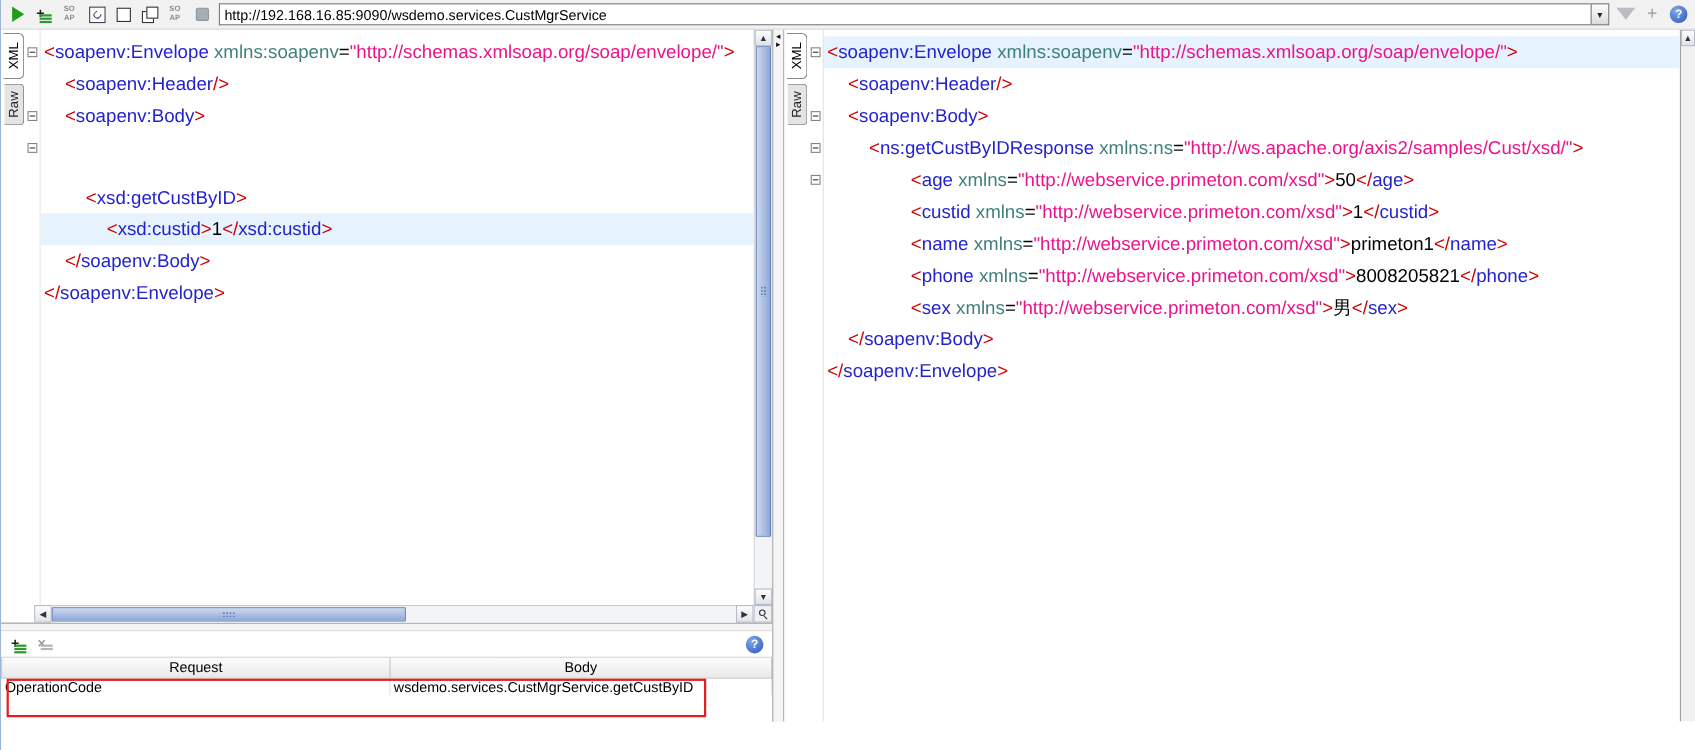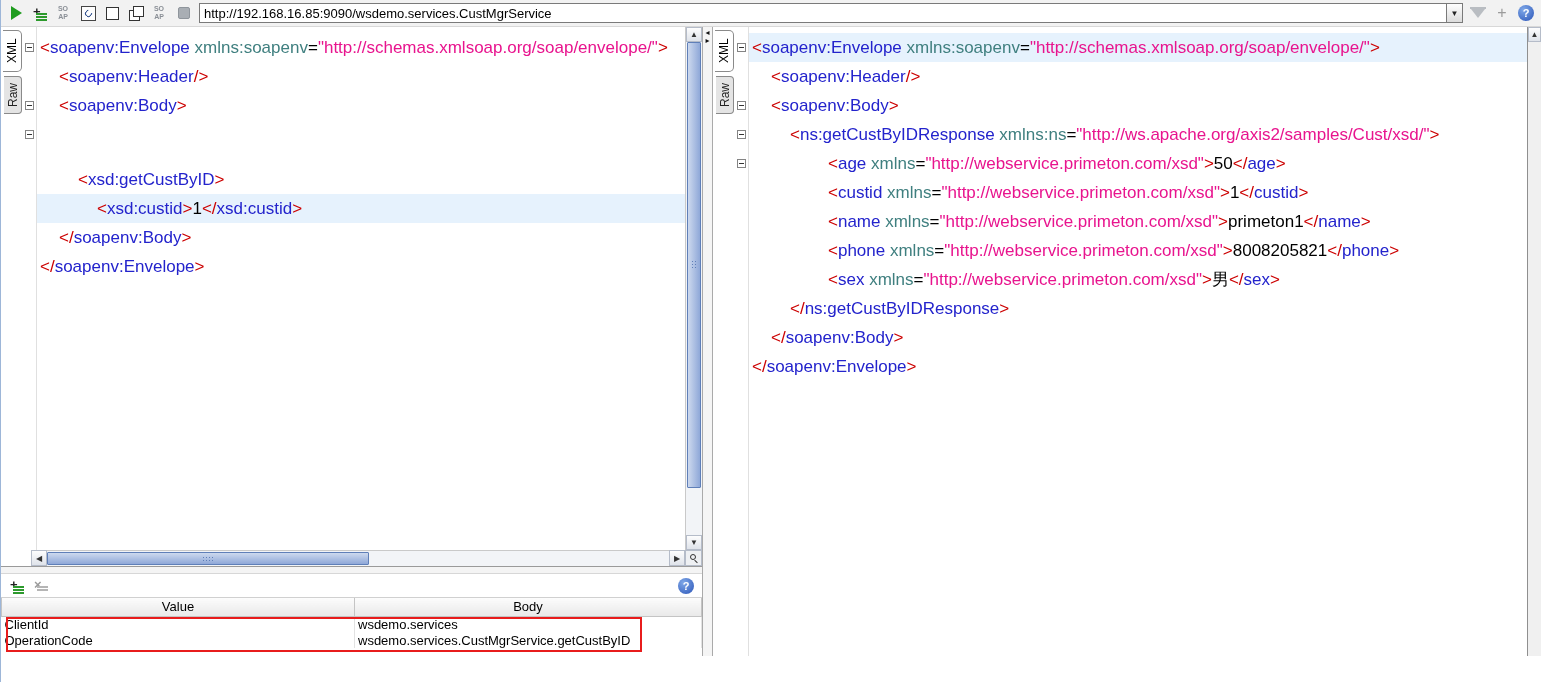--- a/index.html
+++ b/index.html
@@ -234,29 +234,25 @@
           <div class="hp-spacer"></div>
           <div class="help-circ">?</div>
         </div>
         <table class="hp-table">
           <colgroup>
               <col style="width:353px">
               <col>
             </colgroup>
           <thead>
             <tr>
-              <th>Value</th>
+              <th>Request</th>
               <th>Body</th>
             </tr>
           </thead>
           <tbody id="hp-body">
-              <tr>
-                <td>ClientId</td>
-                <td>wsdemo.services</td>
-              </tr>
               <tr>
                 <td>OperationCode</td>
                 <td>wsdemo.services.CustMgrService.getCustByID</td>
               </tr>
             </tbody>
         </table>
         <div class="red-rect"></div>
       </div>
     </div>
 
@@ -281,21 +277,20 @@
       <div class="code" id="right-code">
           <div class="cline hl" style="padding-left: 3px; background: rgb(230, 242, 253);"><span class="tok" style="color: rgb(204, 0, 0);">&lt;</span><span class="tok" style="color: rgb(35, 35, 204);">soapenv:Envelope</span><span class="tok" style="color: rgb(63, 127, 127);"> xmlns:soapenv</span><span class="tok" style="color: rgb(0, 0, 0);">=</span><span class="tok" style="color: rgb(232, 20, 142);">"http://schemas.xmlsoap.org/soap/envelope/"</span><span class="tok" style="color: rgb(204, 0, 0);">&gt;</span></div>
           <div class="cline" style="padding-left: 22px;"><span class="tok" style="color: rgb(204, 0, 0);">&lt;</span><span class="tok" style="color: rgb(35, 35, 204);">soapenv:Header</span><span class="tok" style="color: rgb(204, 0, 0);">/&gt;</span></div>
           <div class="cline" style="padding-left: 22px;"><span class="tok" style="color: rgb(204, 0, 0);">&lt;</span><span class="tok" style="color: rgb(35, 35, 204);">soapenv:Body</span><span class="tok" style="color: rgb(204, 0, 0);">&gt;</span></div>
           <div class="cline" style="padding-left: 41px;"><span class="tok" style="color: rgb(204, 0, 0);">&lt;</span><span class="tok" style="color: rgb(35, 35, 204);">ns:getCustByIDResponse</span><span class="tok" style="color: rgb(63, 127, 127);"> xmlns:ns</span><span class="tok" style="color: rgb(0, 0, 0);">=</span><span class="tok" style="color: rgb(232, 20, 142);">"http://ws.apache.org/axis2/samples/Cust/xsd/"</span><span class="tok" style="color: rgb(204, 0, 0);">&gt;</span></div>
           <div class="cline" style="padding-left: 79px;"><span class="tok" style="color: rgb(204, 0, 0);">&lt;</span><span class="tok" style="color: rgb(35, 35, 204);">age</span><span class="tok" style="color: rgb(63, 127, 127);"> xmlns</span><span class="tok" style="color: rgb(0, 0, 0);">=</span><span class="tok" style="color: rgb(232, 20, 142);">"http://webservice.primeton.com/xsd"</span><span class="tok" style="color: rgb(204, 0, 0);">&gt;</span><span class="tok" style="color: rgb(0, 0, 0);">50</span><span class="tok" style="color: rgb(204, 0, 0);">&lt;/</span><span class="tok" style="color: rgb(35, 35, 204);">age</span><span class="tok" style="color: rgb(204, 0, 0);">&gt;</span></div>
           <div class="cline" style="padding-left: 79px;"><span class="tok" style="color: rgb(204, 0, 0);">&lt;</span><span class="tok" style="color: rgb(35, 35, 204);">custid</span><span class="tok" style="color: rgb(63, 127, 127);"> xmlns</span><span class="tok" style="color: rgb(0, 0, 0);">=</span><span class="tok" style="color: rgb(232, 20, 142);">"http://webservice.primeton.com/xsd"</span><span class="tok" style="color: rgb(204, 0, 0);">&gt;</span><span class="tok" style="color: rgb(0, 0, 0);">1</span><span class="tok" style="color: rgb(204, 0, 0);">&lt;/</span><span class="tok" style="color: rgb(35, 35, 204);">custid</span><span class="tok" style="color: rgb(204, 0, 0);">&gt;</span></div>
           <div class="cline" style="padding-left: 79px;"><span class="tok" style="color: rgb(204, 0, 0);">&lt;</span><span class="tok" style="color: rgb(35, 35, 204);">name</span><span class="tok" style="color: rgb(63, 127, 127);"> xmlns</span><span class="tok" style="color: rgb(0, 0, 0);">=</span><span class="tok" style="color: rgb(232, 20, 142);">"http://webservice.primeton.com/xsd"</span><span class="tok" style="color: rgb(204, 0, 0);">&gt;</span><span class="tok" style="color: rgb(0, 0, 0);">primeton1</span><span class="tok" style="color: rgb(204, 0, 0);">&lt;/</span><span class="tok" style="color: rgb(35, 35, 204);">name</span><span class="tok" style="color: rgb(204, 0, 0);">&gt;</span></div>
           <div class="cline" style="padding-left: 79px;"><span class="tok" style="color: rgb(204, 0, 0);">&lt;</span><span class="tok" style="color: rgb(35, 35, 204);">phone</span><span class="tok" style="color: rgb(63, 127, 127);"> xmlns</span><span class="tok" style="color: rgb(0, 0, 0);">=</span><span class="tok" style="color: rgb(232, 20, 142);">"http://webservice.primeton.com/xsd"</span><span class="tok" style="color: rgb(204, 0, 0);">&gt;</span><span class="tok" style="color: rgb(0, 0, 0);">8008205821</span><span class="tok" style="color: rgb(204, 0, 0);">&lt;/</span><span class="tok" style="color: rgb(35, 35, 204);">phone</span><span class="tok" style="color: rgb(204, 0, 0);">&gt;</span></div>
           <div class="cline" style="padding-left: 79px;"><span class="tok" style="color: rgb(204, 0, 0);">&lt;</span><span class="tok" style="color: rgb(35, 35, 204);">sex</span><span class="tok" style="color: rgb(63, 127, 127);"> xmlns</span><span class="tok" style="color: rgb(0, 0, 0);">=</span><span class="tok" style="color: rgb(232, 20, 142);">"http://webservice.primeton.com/xsd"</span><span class="tok" style="color: rgb(204, 0, 0);">&gt;</span><span class="tok" style="color: rgb(0, 0, 0);">男</span><span class="tok" style="color: rgb(204, 0, 0);">&lt;/</span><span class="tok" style="color: rgb(35, 35, 204);">sex</span><span class="tok" style="color: rgb(204, 0, 0);">&gt;</span></div>
-          <div class="cline" style="padding-left: 41px;"><span class="tok" style="color: rgb(204, 0, 0);">&lt;/</span><span class="tok" style="color: rgb(35, 35, 204);">ns:getCustByIDResponse</span><span class="tok" style="color: rgb(204, 0, 0);">&gt;</span></div>
           <div class="cline" style="padding-left: 22px;"><span class="tok" style="color: rgb(204, 0, 0);">&lt;/</span><span class="tok" style="color: rgb(35, 35, 204);">soapenv:Body</span><span class="tok" style="color: rgb(204, 0, 0);">&gt;</span></div>
           <div class="cline" style="padding-left: 3px;"><span class="tok" style="color: rgb(204, 0, 0);">&lt;/</span><span class="tok" style="color: rgb(35, 35, 204);">soapenv:Envelope</span><span class="tok" style="color: rgb(204, 0, 0);">&gt;</span></div>
         </div>
       <div class="right-vscroll">
         <div class="sbtn">▲</div>
         <div class="vtrack"></div>
       </div>
     </div>
 
   </div>

